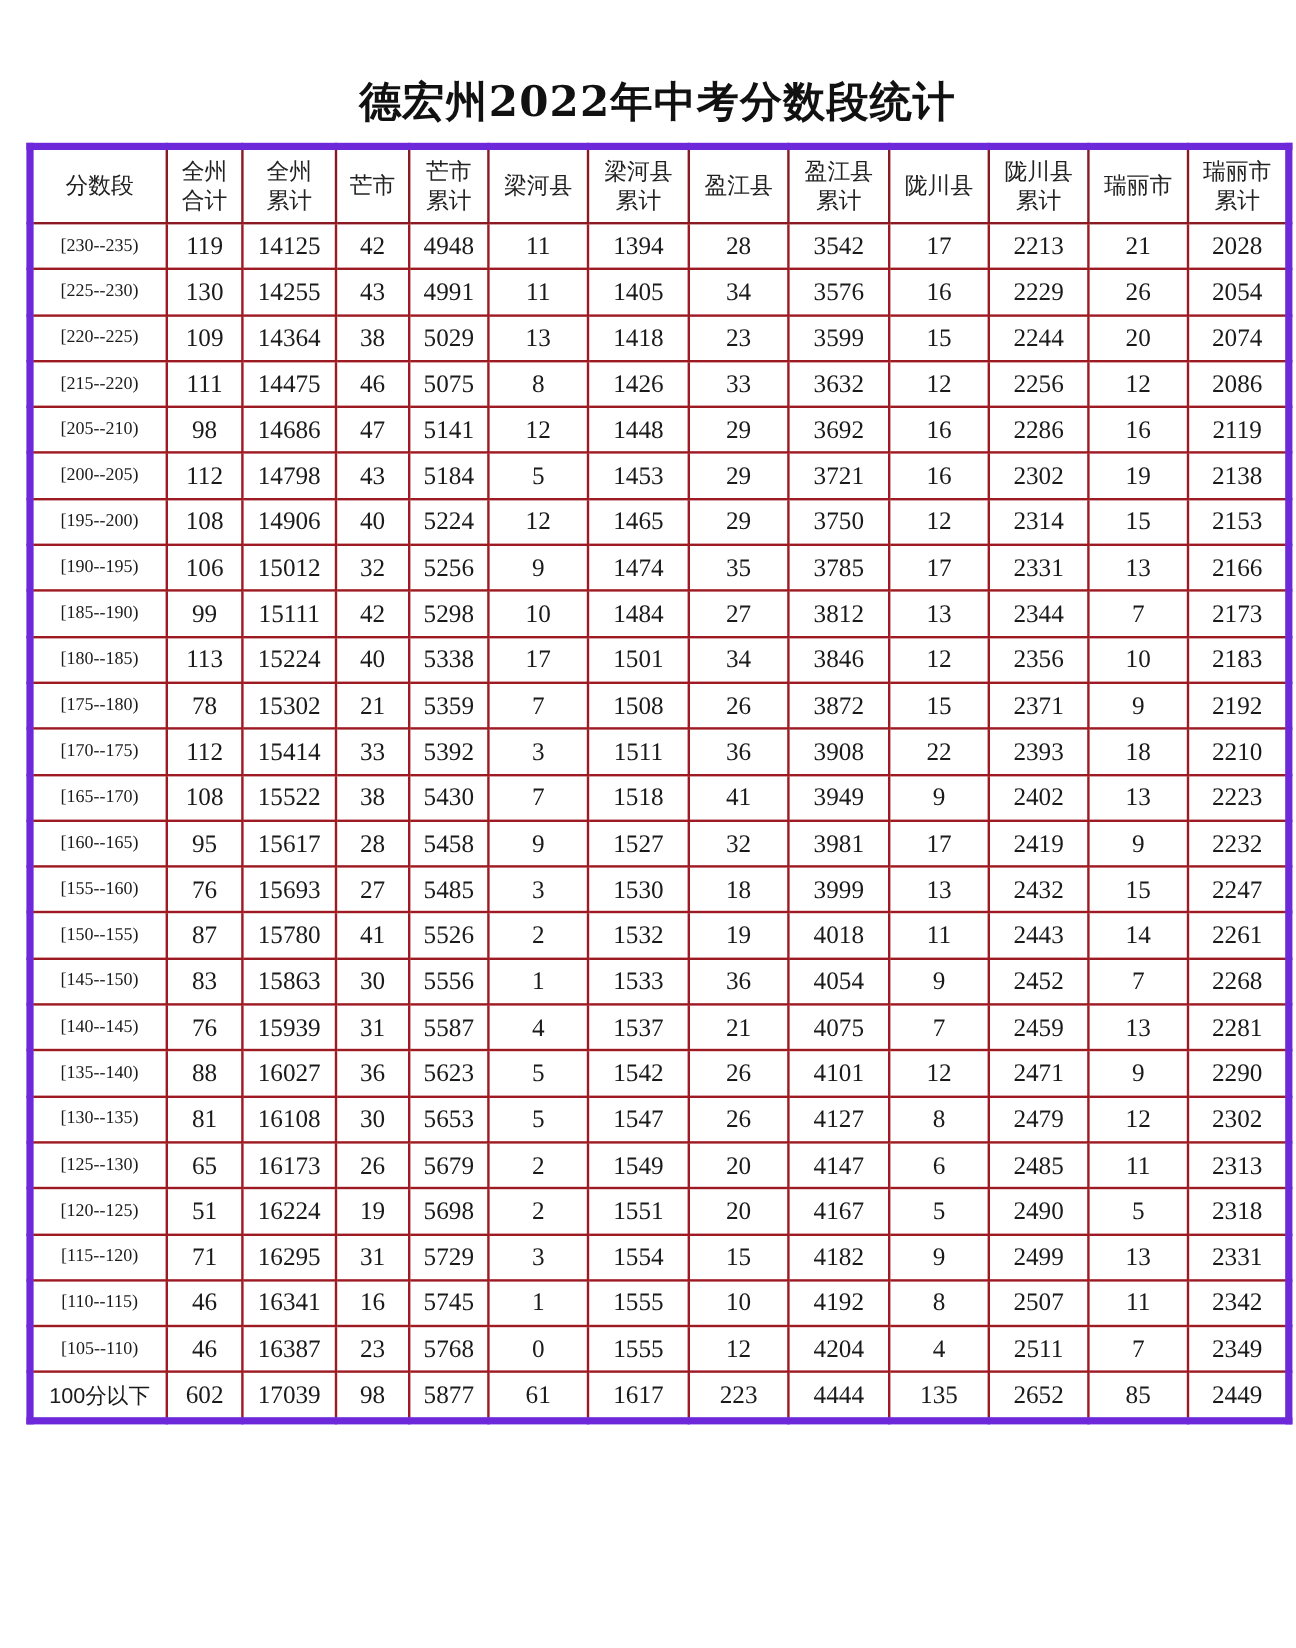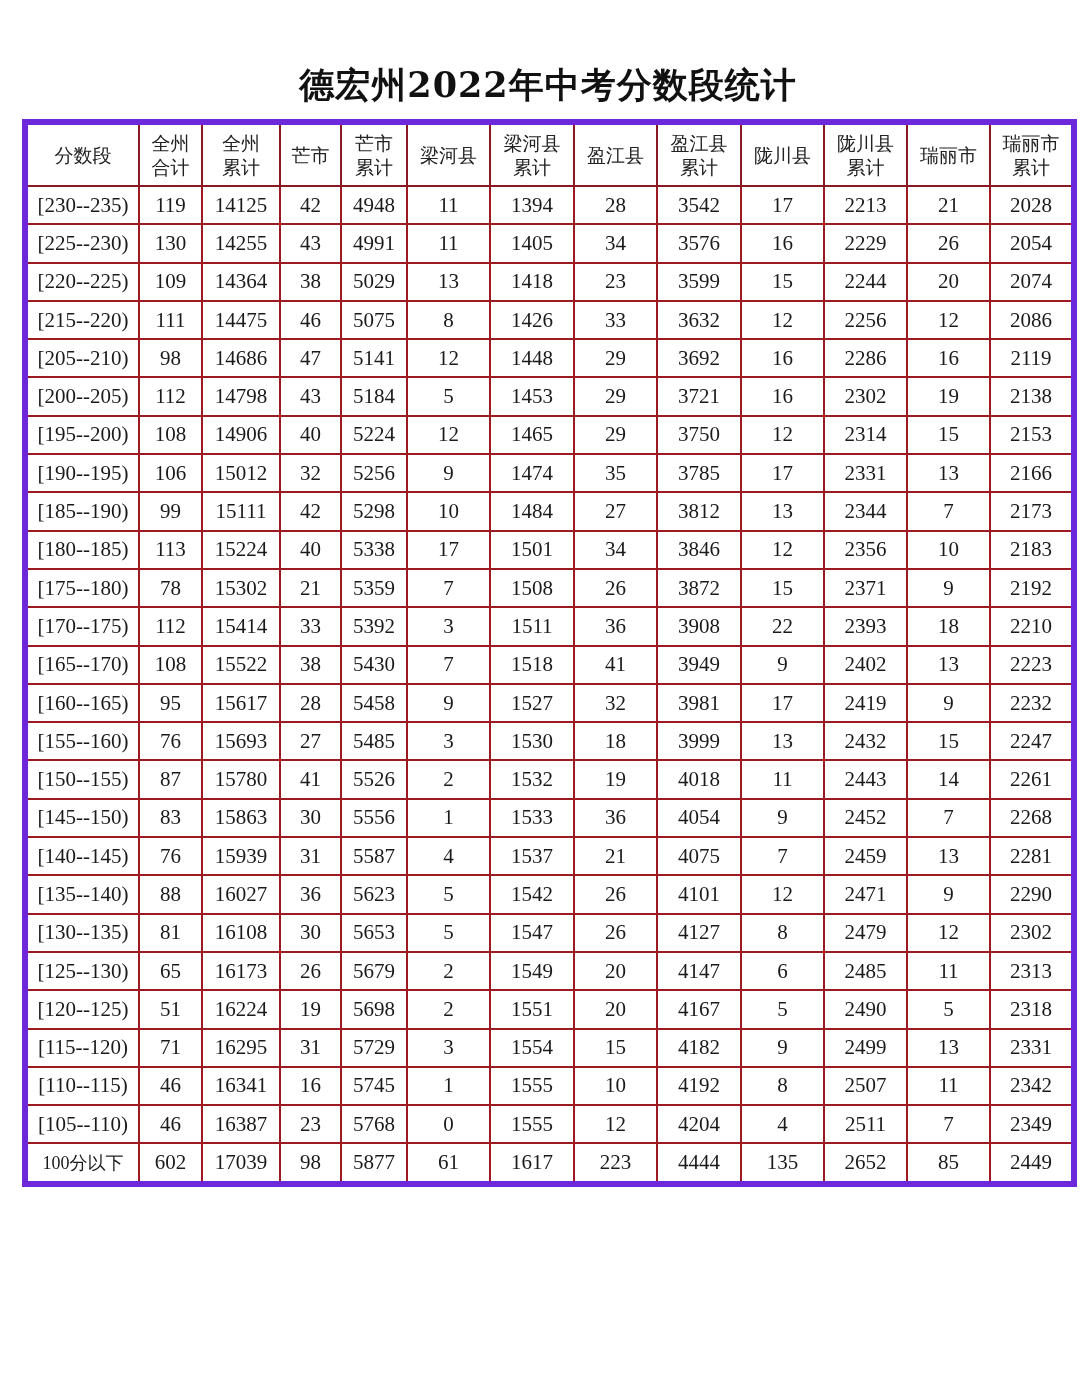--- a/index.html
+++ b/index.html
@@ -56,24 +56,24 @@
       border-color: #8a1a22;
     }
     table.stats tbody td {
       height: 36.3px;
       font-family: "Liberation Serif", "DejaVu Serif", serif;
       font-size: 21px;
       color: #1a1a1a;
       border-color: #9e1a22;
     }
     table.stats tbody td.range {
-      font-size: 21px;
+      font-size: 15px;
     }
     table.stats tbody td.range-cn {
-      font-family: Liberation Serif, serif;
+      font-family: Liberation Sans, sans-serif;
       font-size: 18px;
     }
   </style>
 </head>
 <body>
 
 <div class="title">德宏州2022年中考分数段统计</div>
 
 <table class="stats">
   <colgroup>

